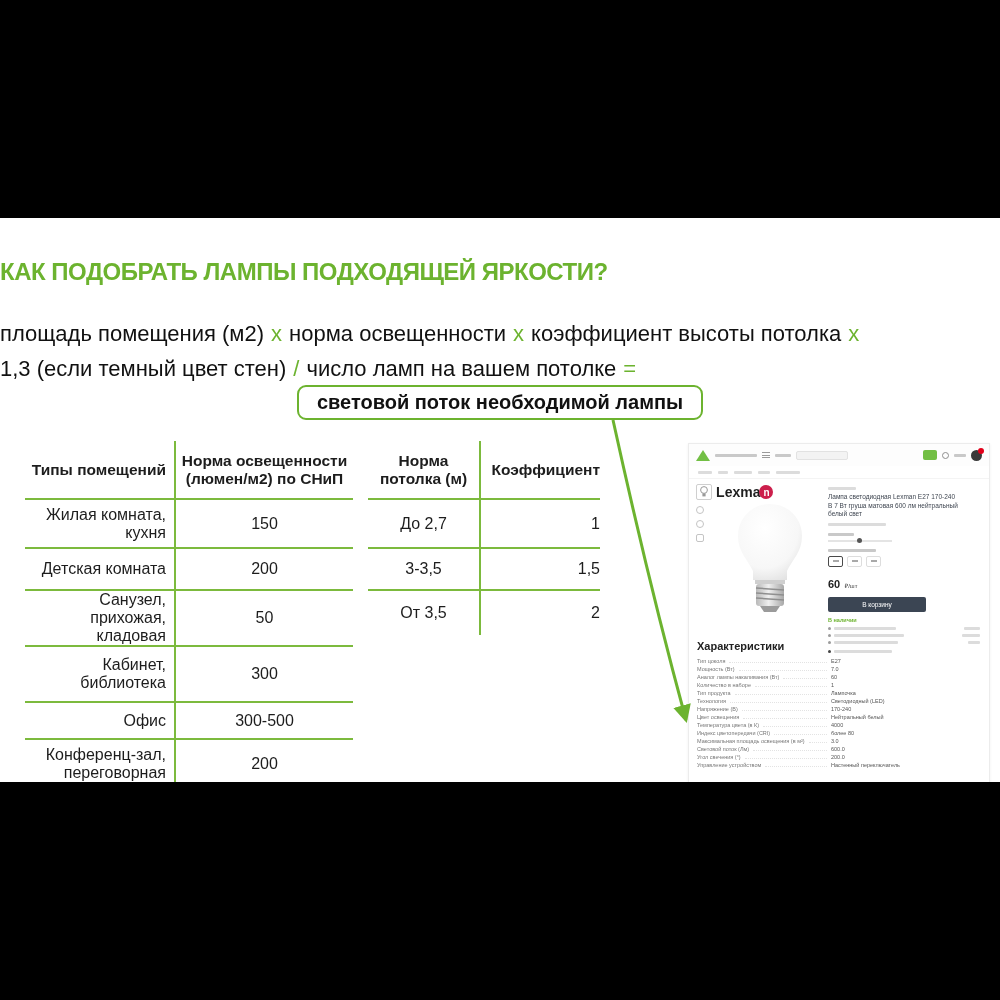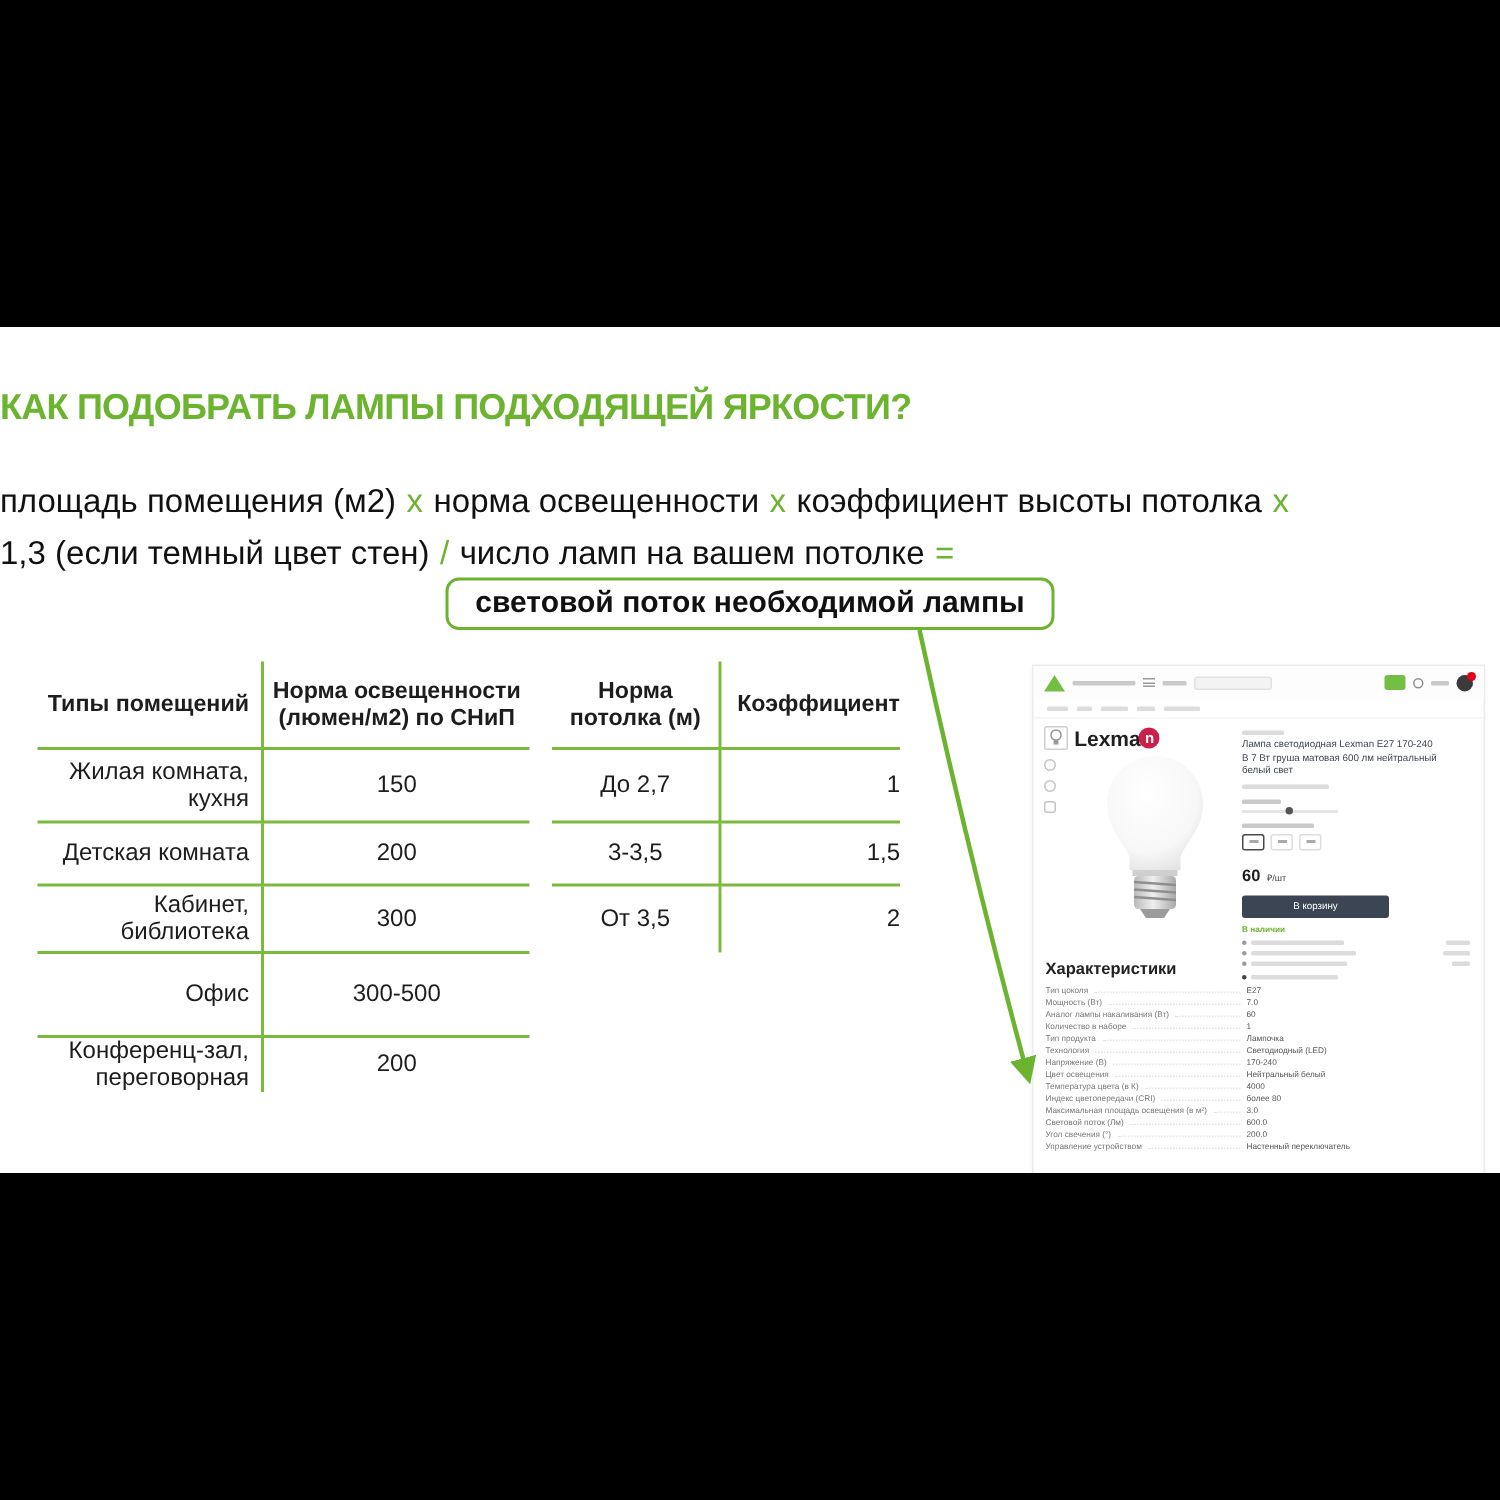--- a/index.html
+++ b/index.html
@@ -138,20 +138,24 @@
           <tr>
             <td class="c1">Жилая комната, кухня</td>
             <td class="c2">150</td>
           </tr>
 
           <tr>
             <td class="c1">Детская комната</td>
             <td class="c2">200</td>
           </tr>
 
+          <tr>
+            <td class="c1">Санузел, прихожая, кладовая</td>
+            <td class="c2">50</td>
+          </tr>
 
           <tr>
             <td class="c1">Кабинет, библиотека</td>
             <td class="c2">300</td>
           </tr>
 
           <tr>
             <td class="c1">Офис</td>
             <td class="c2">300-500</td>
           </tr>

